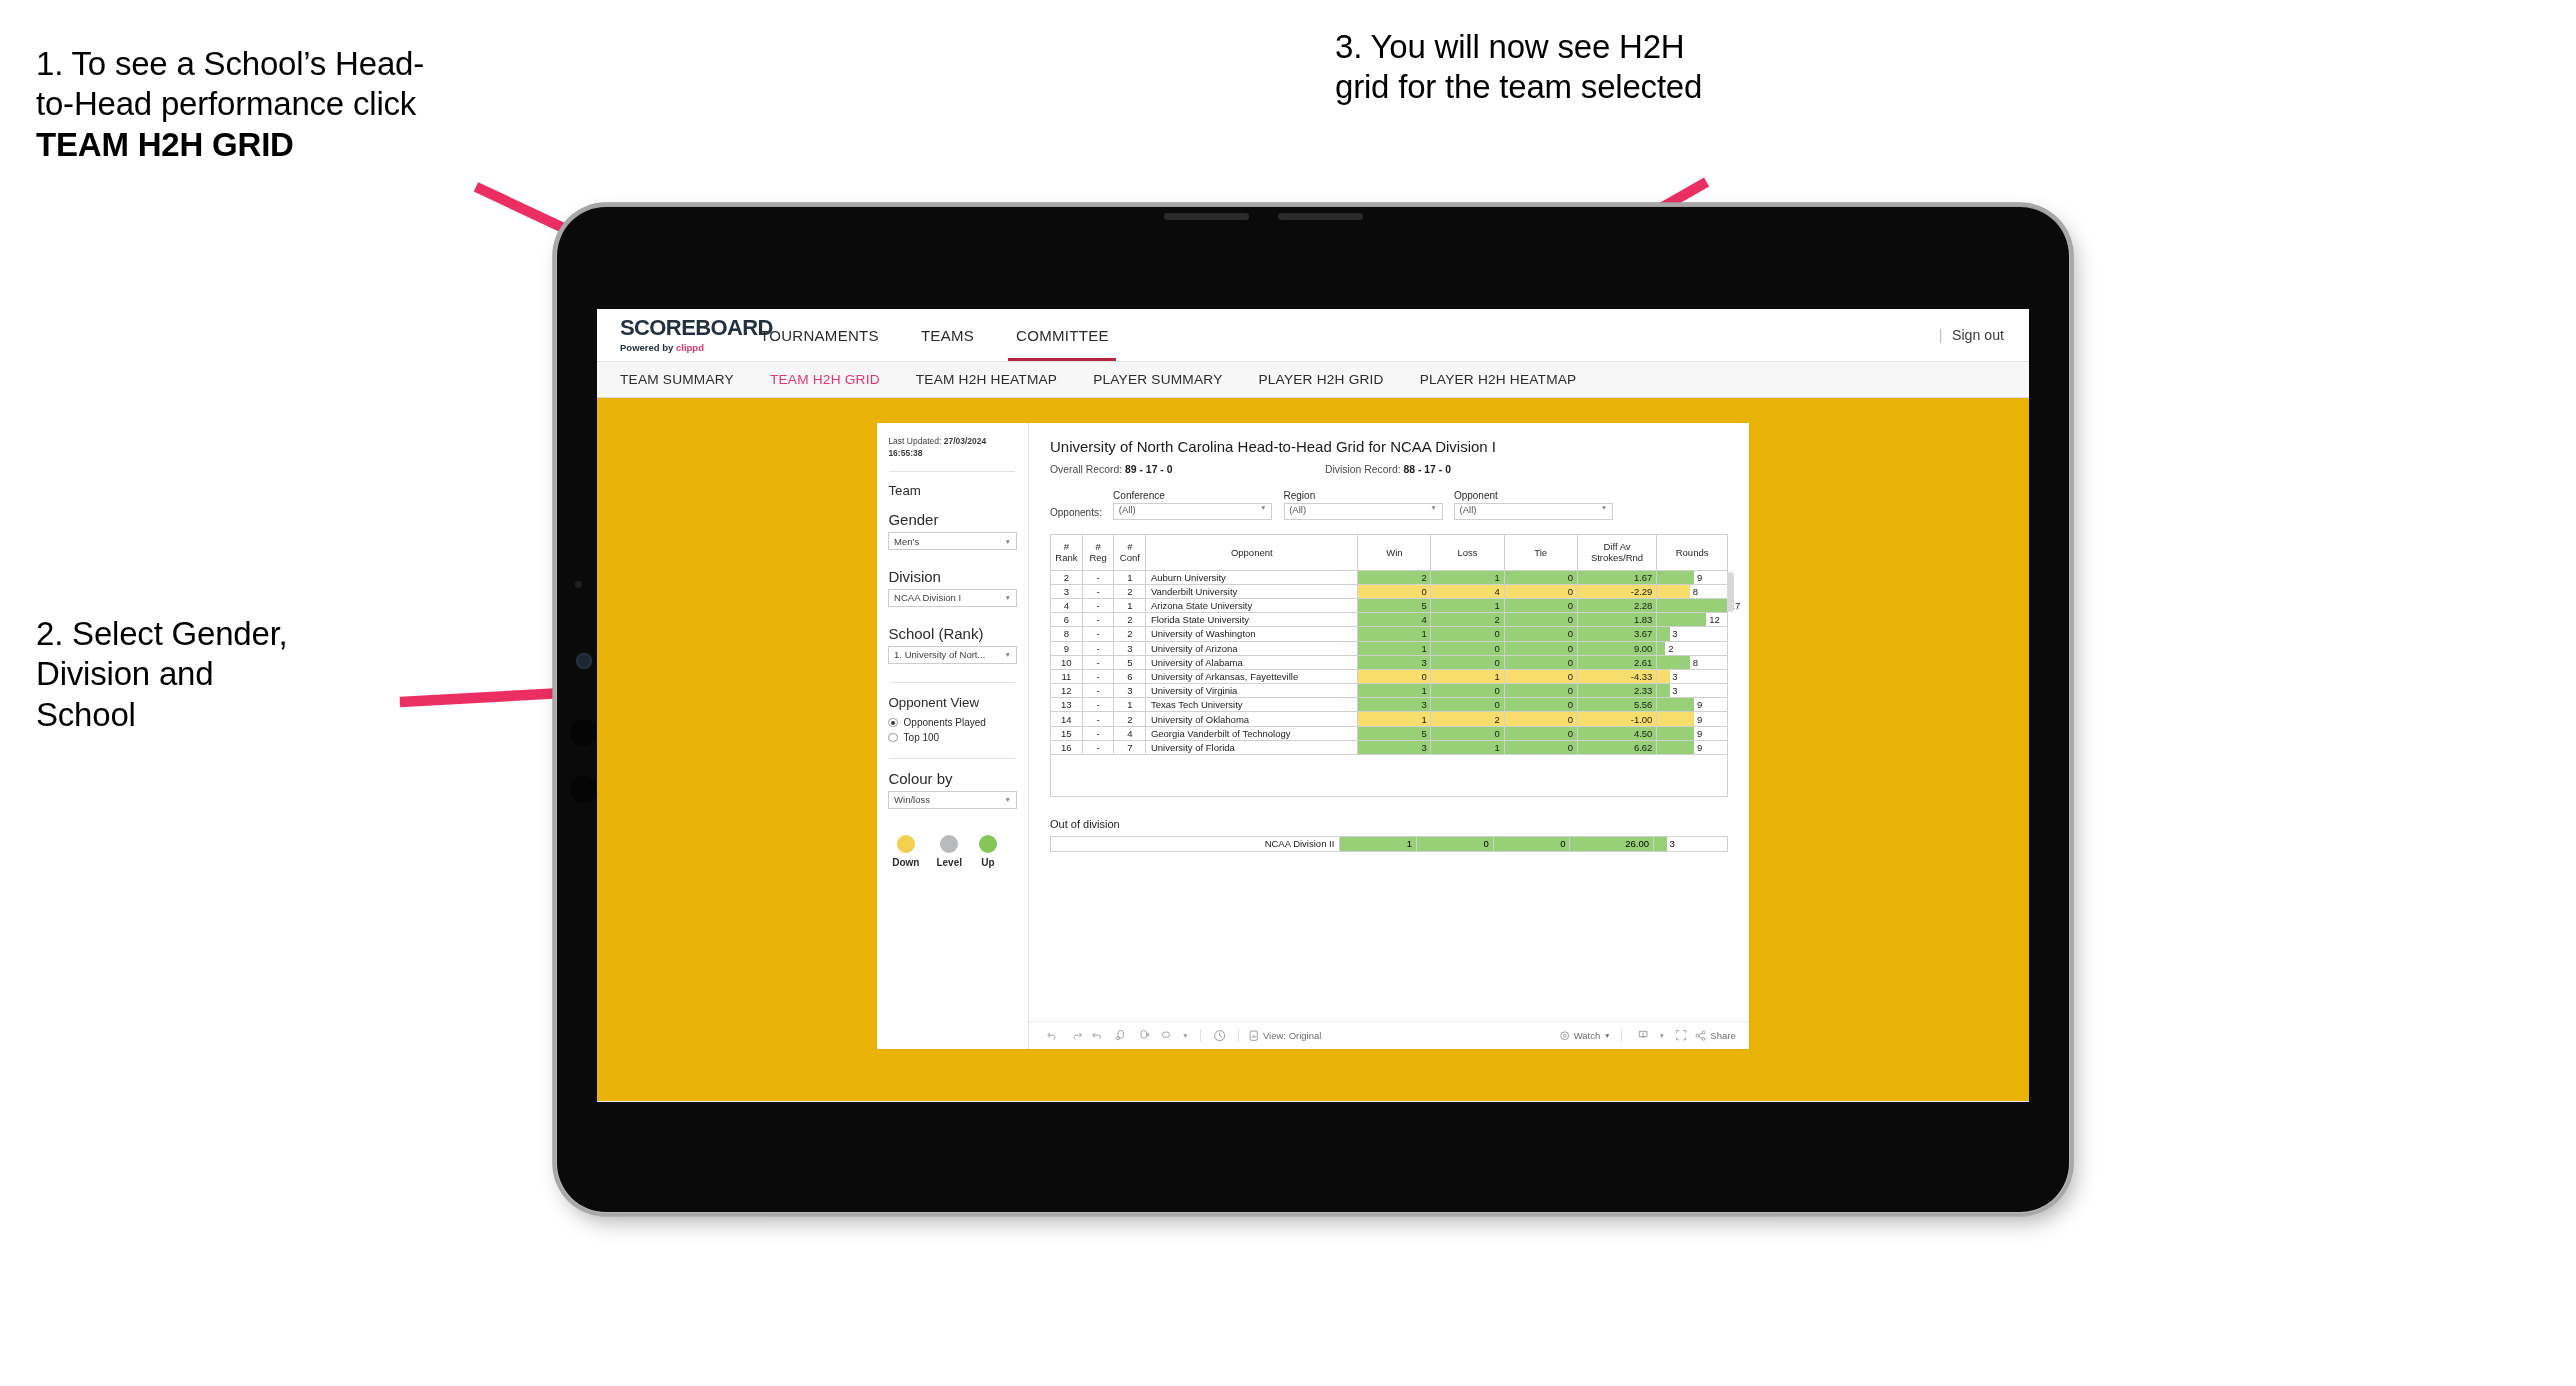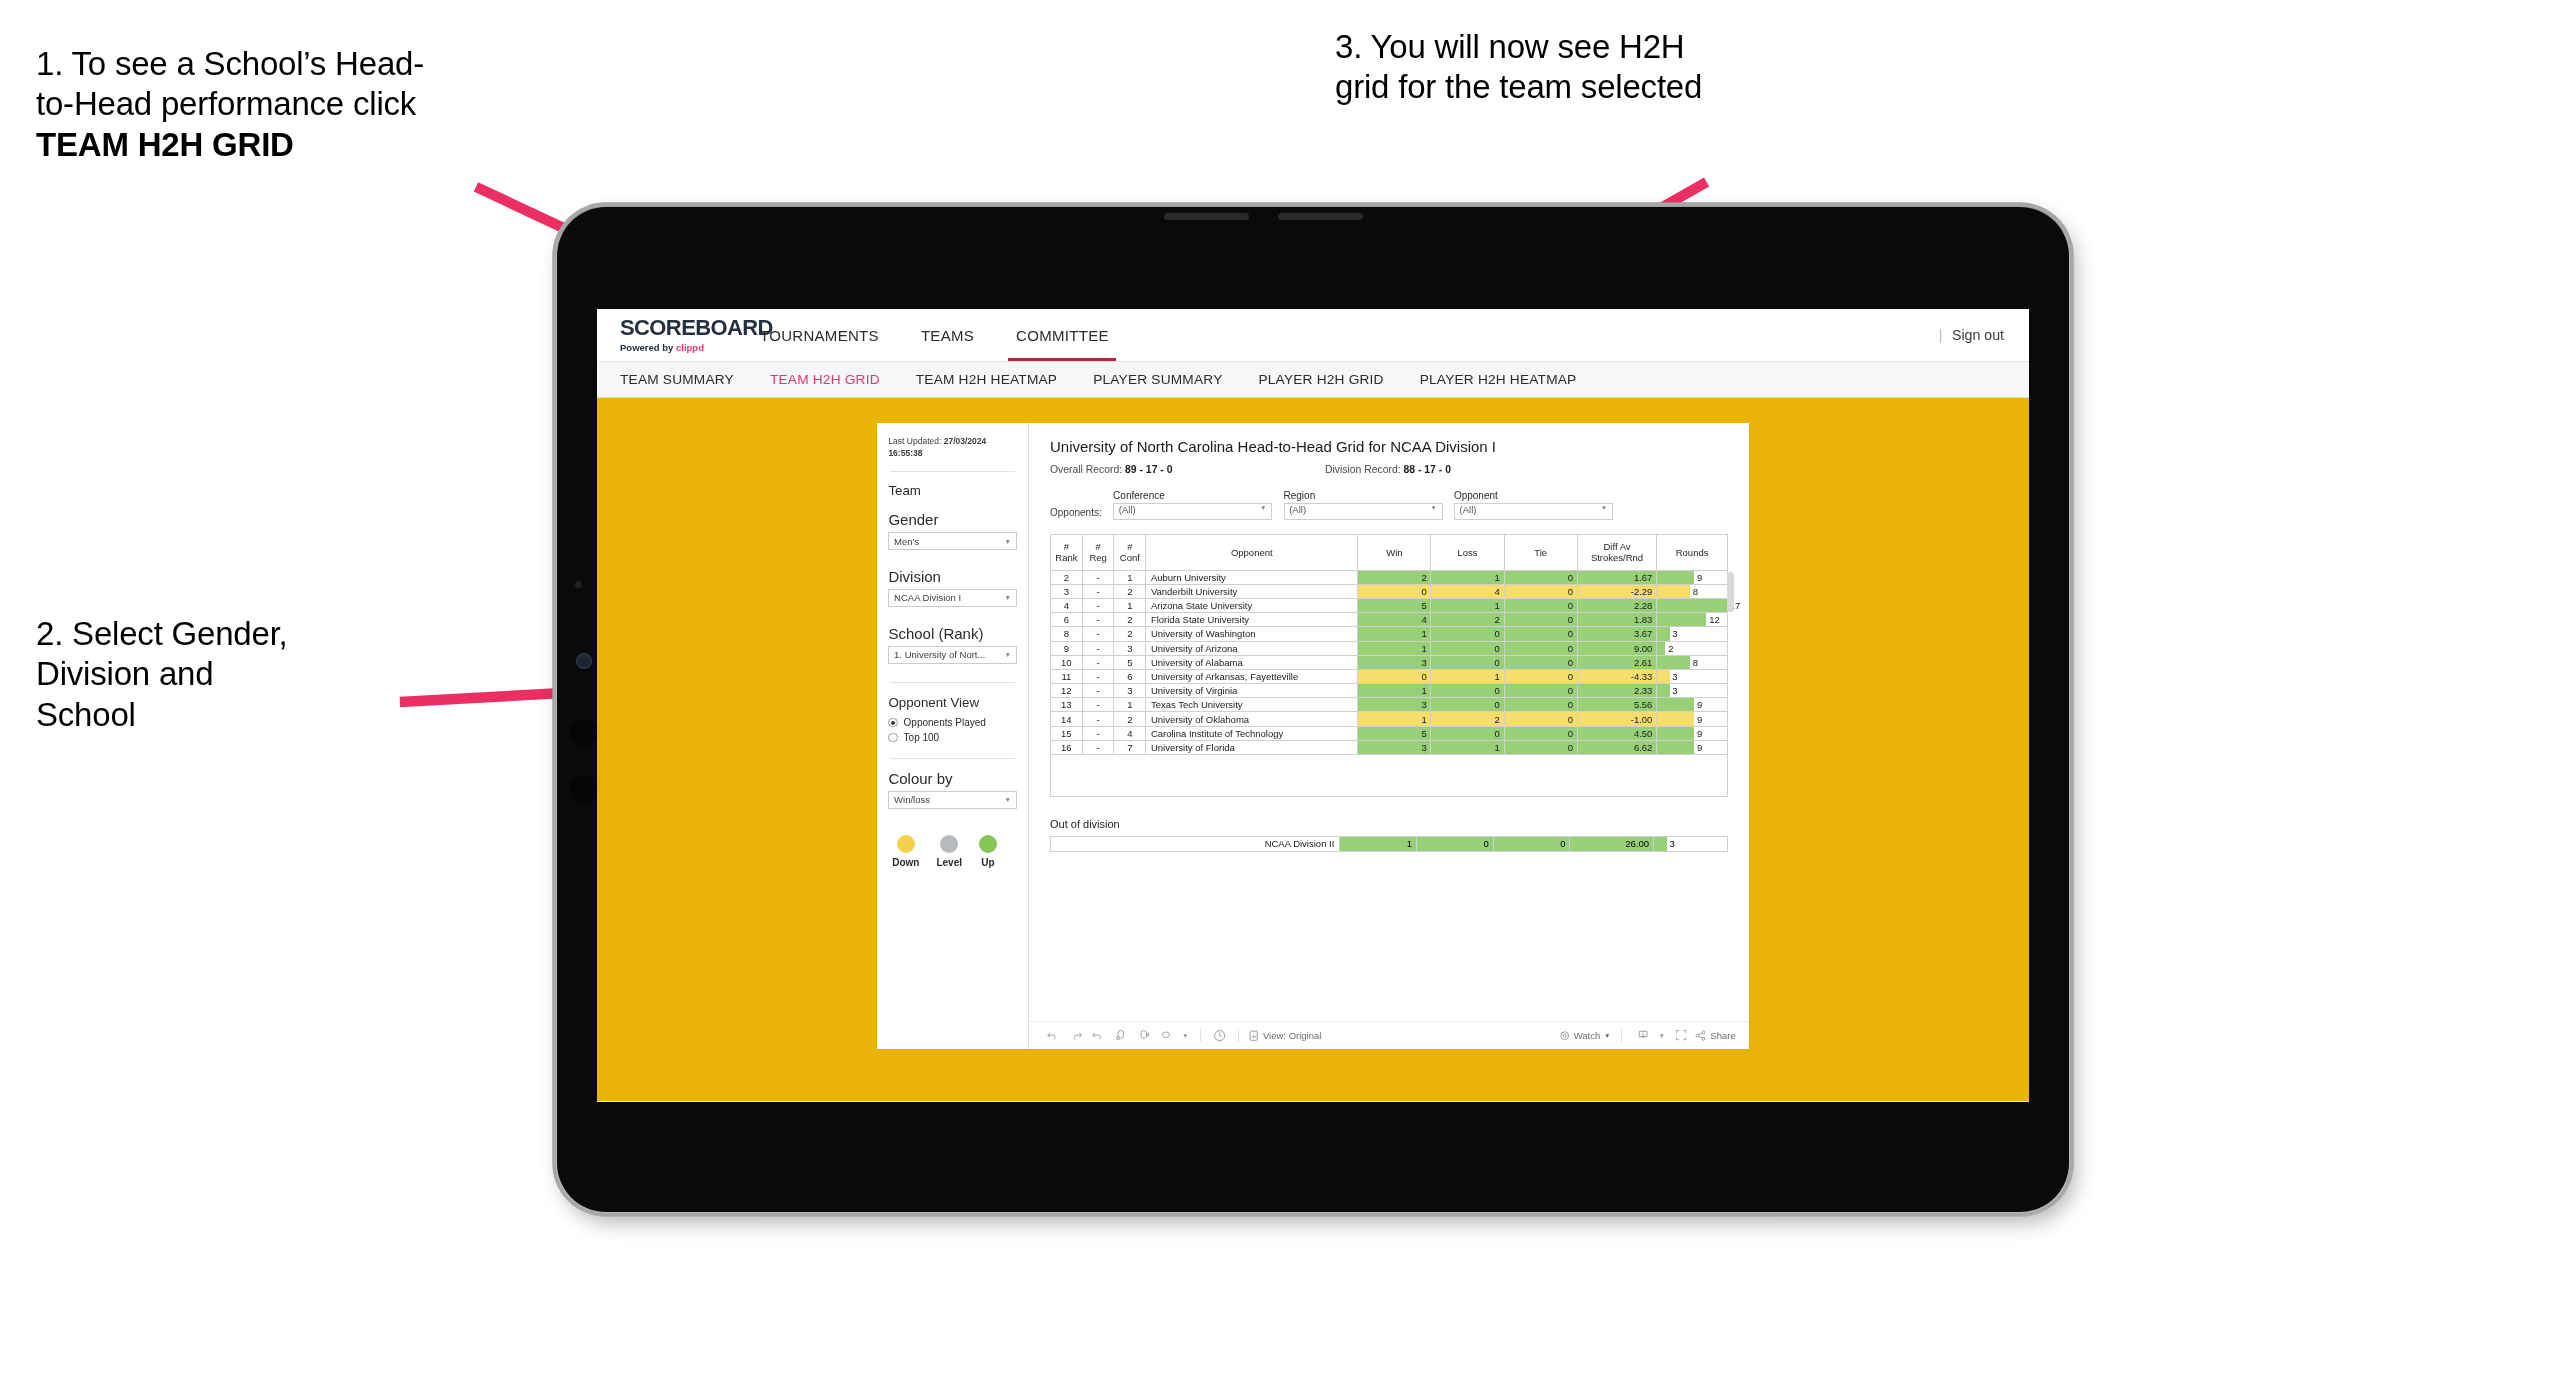--- a/index.html
+++ b/index.html
@@ -603,21 +603,21 @@
                     <td class="val win-down">-1.00</td>
                     <td class="rounds-cell">
                       <div class="rounds-bar" style="width:52.94117647058824%;background:#f7dd6c;"></div>
                       <div class="rounds-num" style="left:52.94117647058824%;">9</div>
                     </td>
                   </tr>
                   <tr>
                     <td class="num">15</td>
                     <td class="num">-</td>
                     <td class="num">4</td>
-                    <td class="opp">Carolina Institute of Technology</td>
+                    <td class="opp">Georgia Vanderbilt of Technology</td>
                     <td class="val win-up">5</td>
                     <td class="val win-up">0</td>
                     <td class="val win-up">0</td>
                     <td class="val win-up">4.50</td>
                     <td class="rounds-cell">
                       <div class="rounds-bar" style="width:52.94117647058824%;background:#97d077;"></div>
                       <div class="rounds-num" style="left:52.94117647058824%;">9</div>
                     </td>
                   </tr>
                   <tr>

